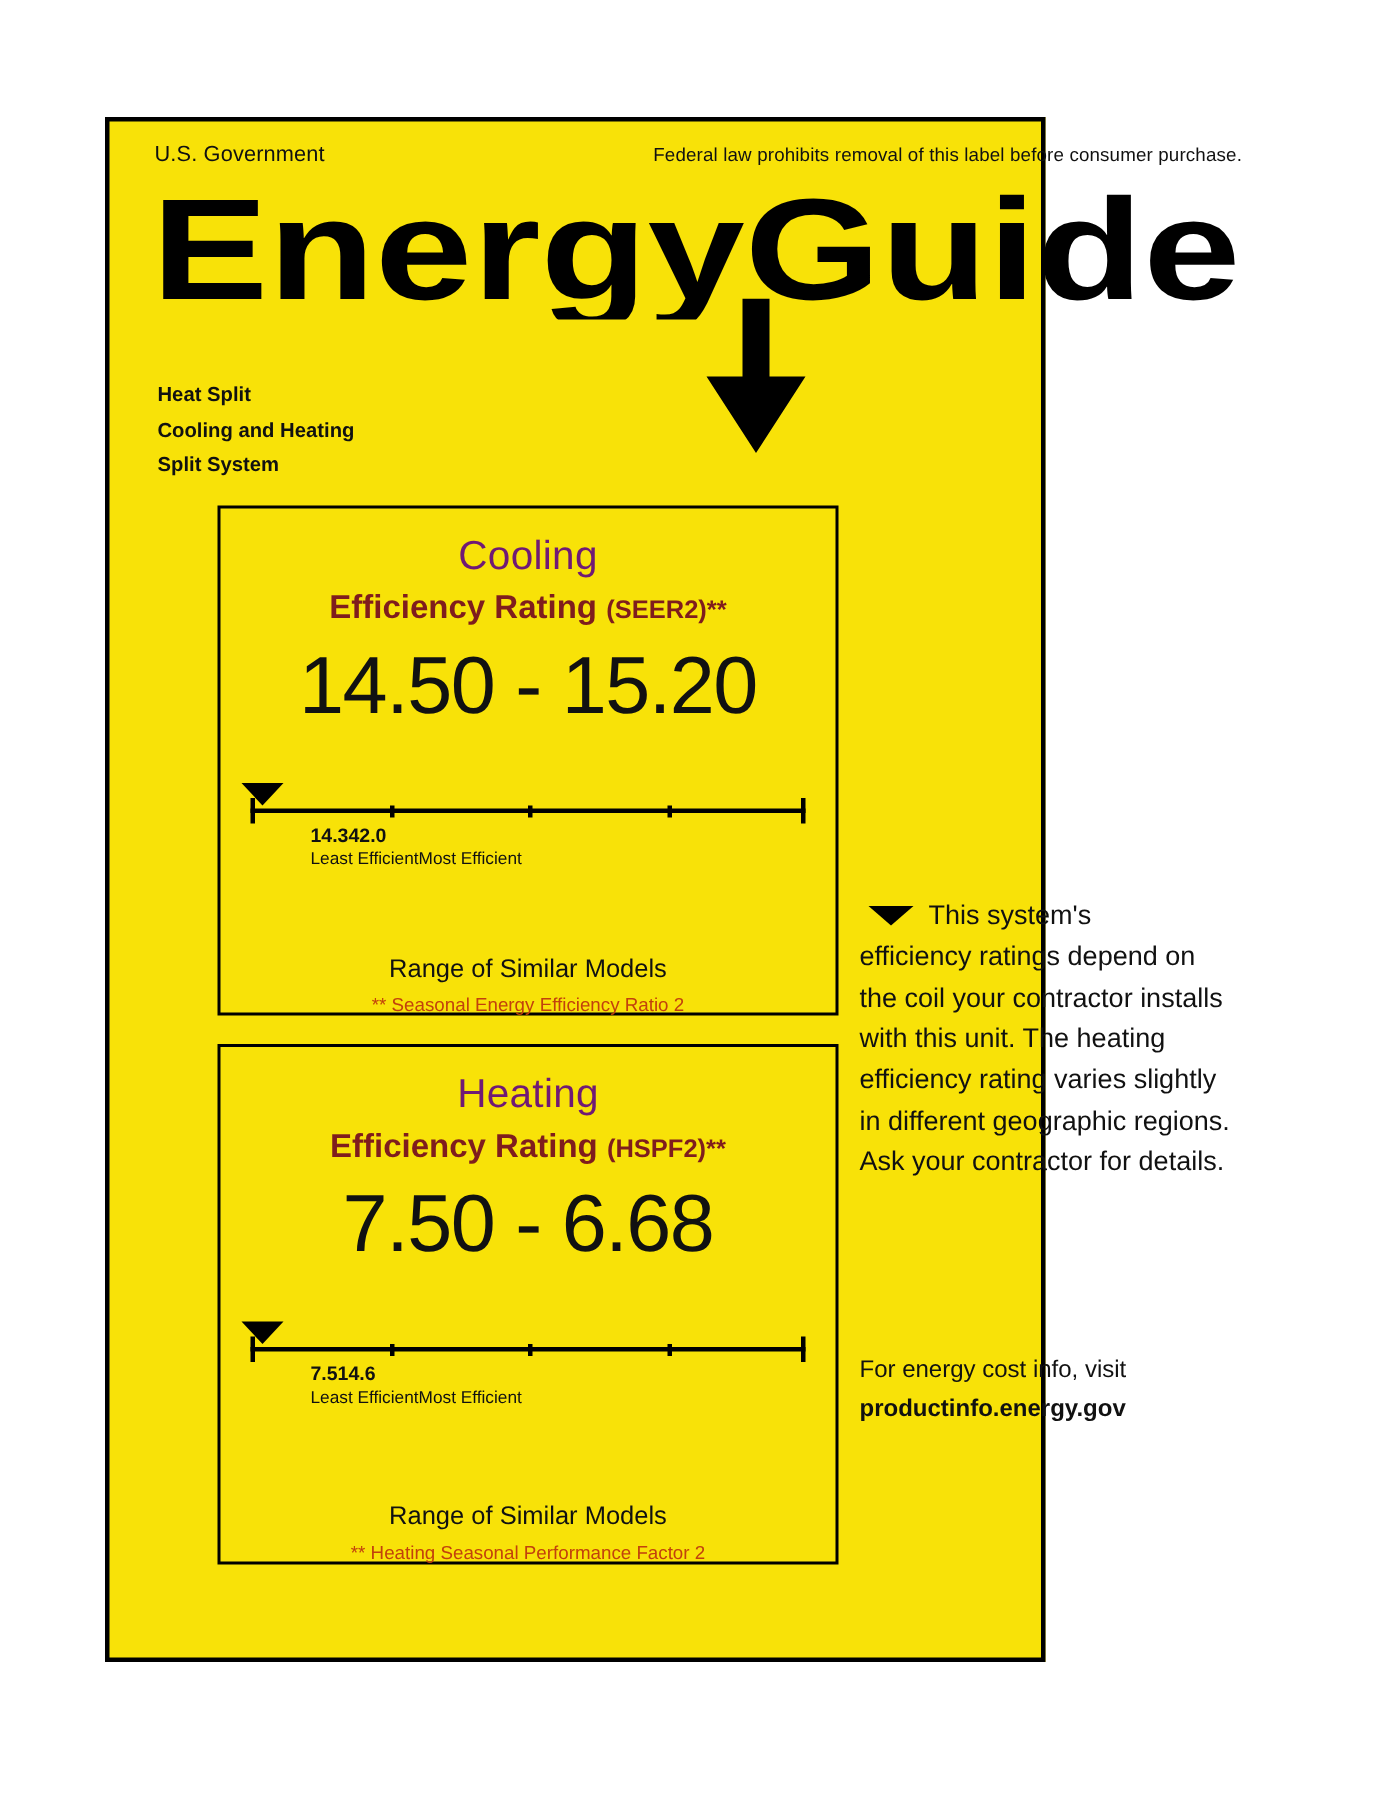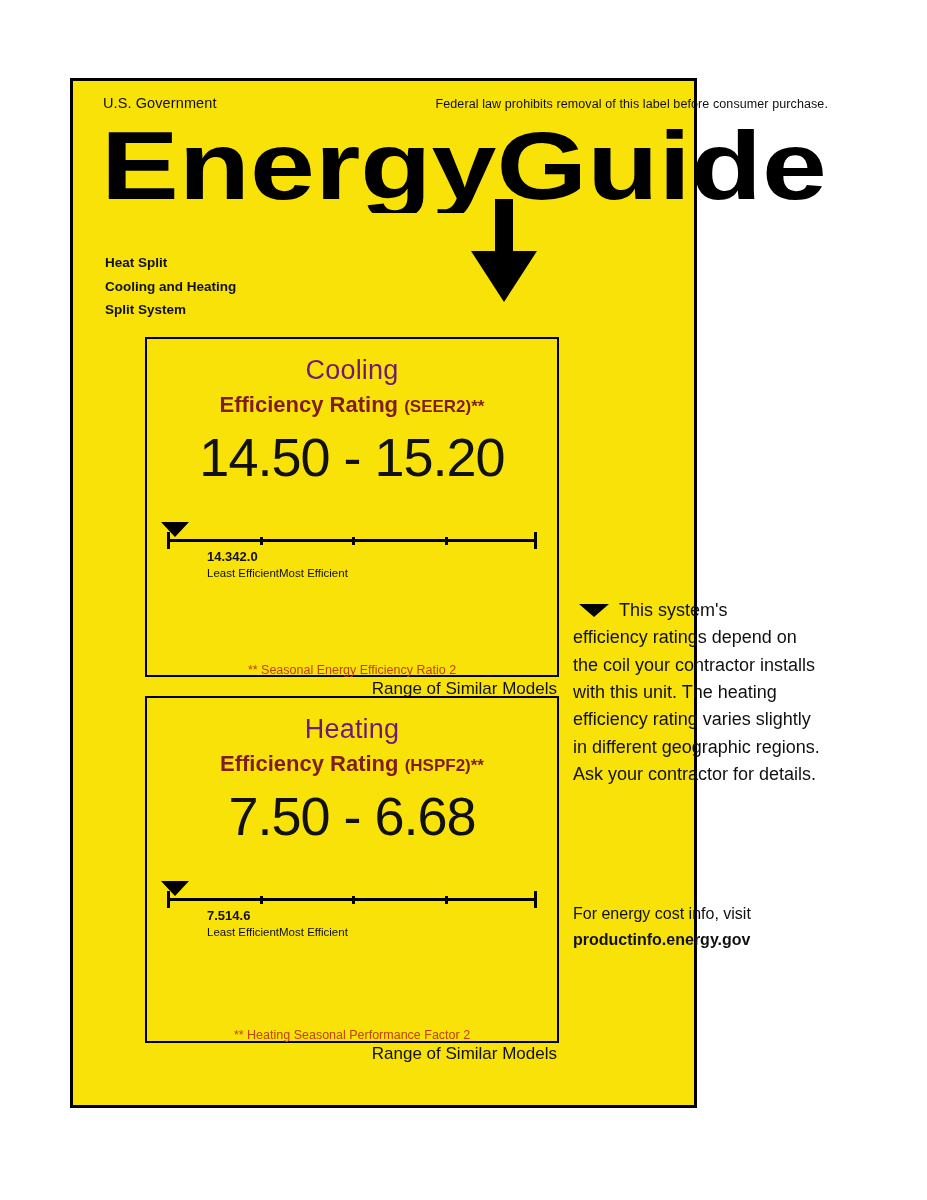--- a/index.html
+++ b/index.html
@@ -170,24 +170,23 @@
     color: #111;
   }
   .scale-cap {
     font-size: 11.5px;
     color: #111;
     margin-top: 1px;
   }
   .range-line {
     position: absolute;
     left: 0; right: 0;
-    text-align: right;
+    text-align: center;
     font-size: 17px;
     color: #111;
-    margin-top: 43px;
   }
   .foot-line {
     position: absolute;
     left: 0; right: 0;
     text-align: center;
     font-size: 12.5px;
     color: #c2410c;
   }
 
   

